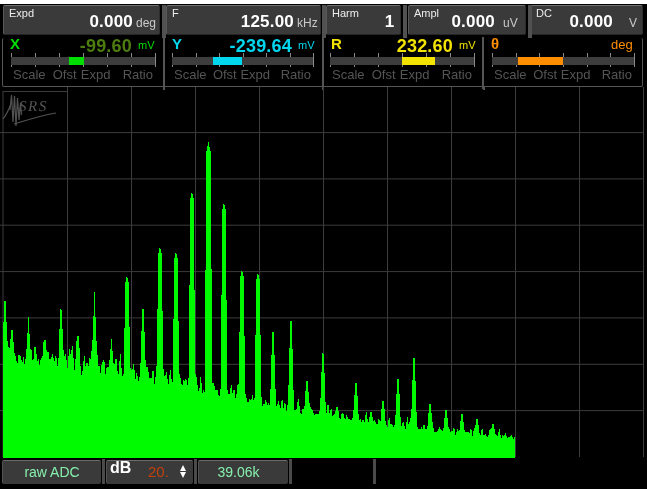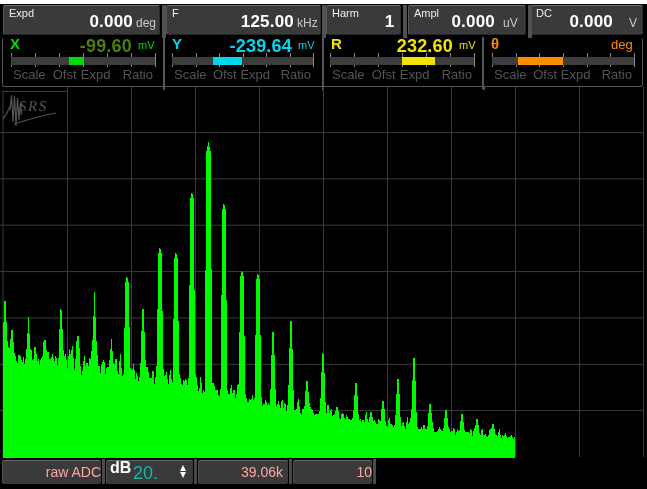--- a/index.html
+++ b/index.html
@@ -10,21 +10,21 @@
 .val{color:#fff;font-size:17px;font-weight:bold;letter-spacing:0.2px}
 .unit{color:#c9c9c9;font-size:12px}
 .dvd{background:#515151;width:4px}
 .ch-val{font-size:18px;font-weight:bold;letter-spacing:0.2px}
 .ch-name{font-size:15px;font-weight:bold}
 .ch-unit{font-size:11px}
 .sbar{background:#3d3d3d;height:8px}
 .tick{width:1px;height:14px;background:#8a8a8a}
 .sct{color:#555;font-size:13px}
 .b1{background:#3a3a3a;border-top:1px solid #6a6a6a;border-left:1px solid #525252;
- border-radius:2px;color:#fca5a5;font-size:14px;text-align:right}
+ border-radius:2px;color:#86efac;font-size:14px;text-align:center}
 </style></head>
 <body>
 <div id="scr">
 <div class="a" style="left:0;top:0;width:647px;height:4px;background:#fff"></div>
 
 <div class="a c1" style="left:3px;top:5px;width:155px;height:28px"></div>
 <div class="a lbl" style="left:9px;top:7px">Expd</div>
 <div class="a unit" style="left:136px;top:16px">deg</div>
 <div class="a val" style="right:514px;top:12px">0.000</div>
 <div class="a c1" style="left:166px;top:5px;width:153px;height:28px"></div>
@@ -142,23 +142,22 @@
       <g stroke="#525252" fill="none" stroke-width="1.2">
 <path d="M3,119 C7,114 9,109 11,104"></path>
 <path d="M10,110 L11.5,95 L13,122 L14.5,96 L16,126 L17.5,98 L19,120 L20.5,103 L21.5,115"></path>
 <path d="M14,124 C22,122 34,117 56,113"></path>
 </g>
 <text x="19" y="111" fill="#555" font-size="15" font-style="italic" letter-spacing="1.5" style="font-family:'Liberation Serif',serif">SRS</text>
     </svg>
 <div class="a b1" style="left:2px;top:460px;width:98px;height:23px;line-height:23px"><span style="position:relative;left:0px">raw ADC</span></div>
 <div class="a b1" style="left:106px;top:460px;width:86px;height:23px;line-height:23px"></div>
 <div class="a b1" style="left:198px;top:460px;width:89px;height:23px;line-height:23px"><span style="position:relative;left:-5px">39.06k</span></div>
-<div class="a b1" style="left:293px;top:460px;width:78px;height:23px;line-height:23px"><span style="position:relative;left:0px">10</span></div>
 <div class="a" style="left:110px;top:459px;color:#fff;font-size:16px;font-weight:bold">dB</div>
-<div class="a" style="left:133px;top:463px;color:#14b8a6;font-size:18px">20.</div>
+<div class="a" style="left:148px;top:463px;color:#c2410c;font-size:15px">20.</div>
 <div class="a" style="left:179.5px;top:464.5px">
 <div style="width:0;height:0;border-left:3.5px solid transparent;border-right:3.5px solid transparent;border-bottom:6px solid #fff;margin-bottom:1px"></div>
 <div style="width:0;height:0;border-left:3.5px solid transparent;border-right:3.5px solid transparent;border-top:6px solid #fff"></div>
     </div>
 <div class="a" style="left:101.5px;top:459px;width:3px;height:25px;background:#4a4a4a"></div>
 <div class="a" style="left:193.5px;top:459px;width:3px;height:25px;background:#4a4a4a"></div>
 <div class="a" style="left:288.5px;top:459px;width:3px;height:25px;background:#4a4a4a"></div>
 <div class="a" style="left:372.5px;top:459px;width:3px;height:25px;background:#4a4a4a"></div>
 </div>
 </body></html>

